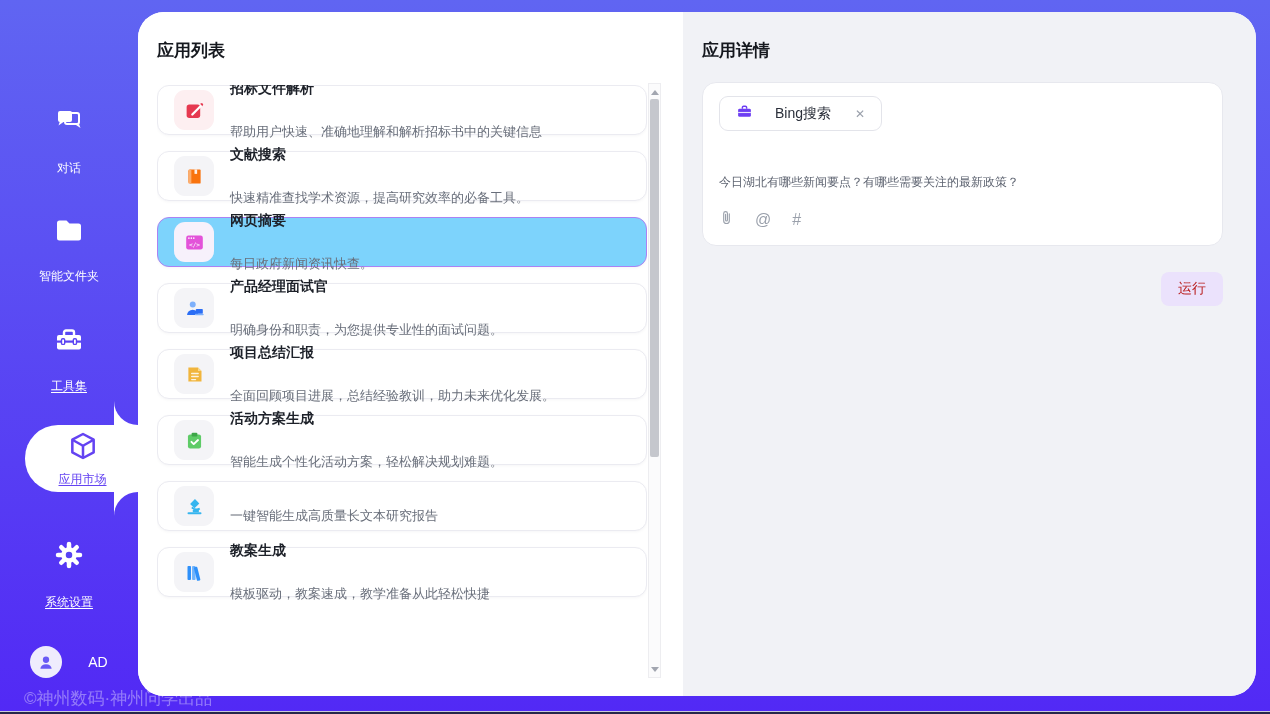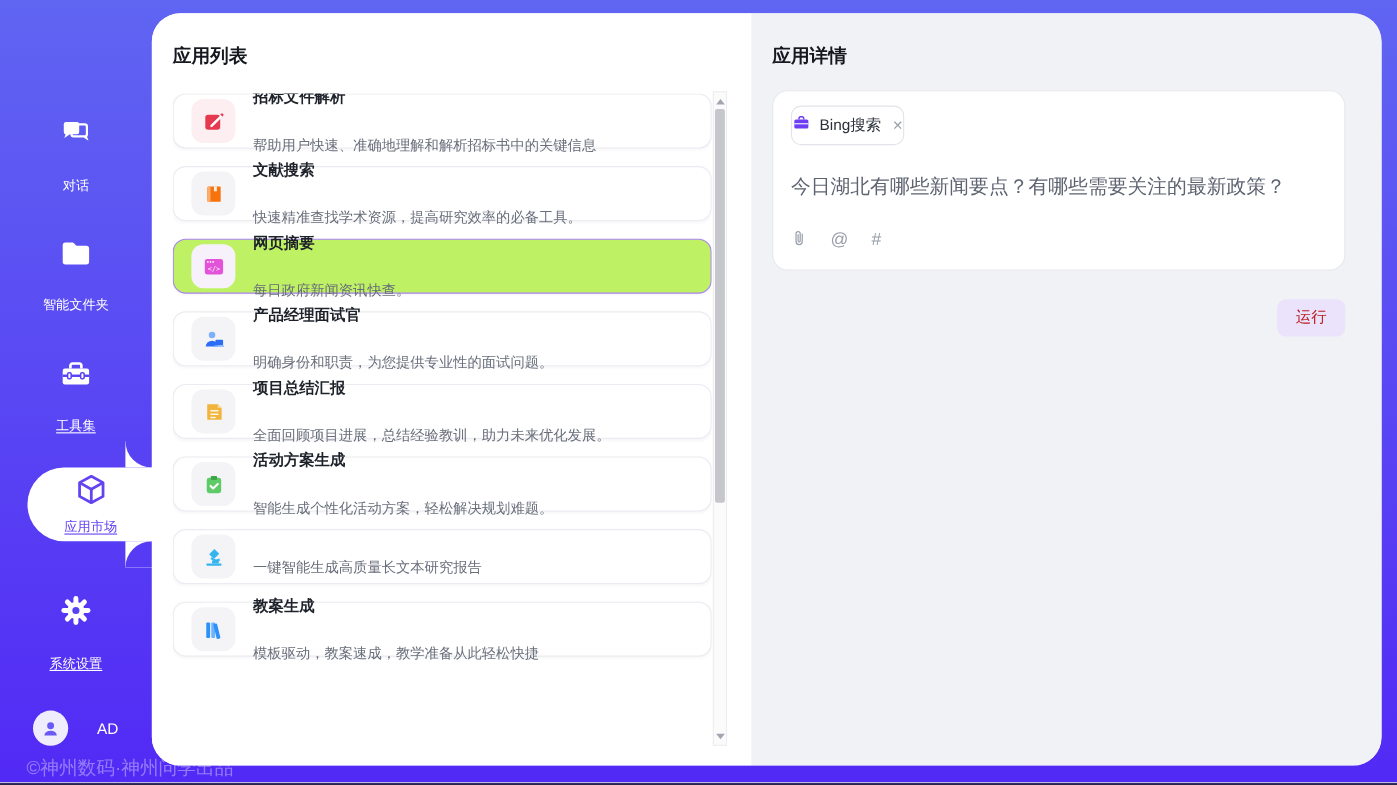--- a/index.html
+++ b/index.html
@@ -34,46 +34,46 @@
   
   .content { position:absolute; left:138px; top:12px; width:1118px; height:684px;
     background:#fff; border-radius:26px; overflow:hidden; }
   .panel-title { font-size:17px; font-weight:700; color:#15181e; }
   .left-panel { position:absolute; left:0; top:0; width:545px; height:100%; background:#fff; }
   .left-panel .panel-title { position:absolute; left:19px; top:27px; }
   .app-list { position:absolute; left:19px; top:73px; width:490px; bottom:12px; overflow:hidden; }
   .app-card { height:50px; margin-bottom:16px; background:#fff; border:1px solid #ebebf1;
     border-radius:12px; display:flex; align-items:center; padding:0 16px; gap:16px;
     box-shadow:0 1px 3px rgba(20,20,40,0.04); cursor:pointer; }
-  .app-card.selected { background:#bef264; border:1px solid #ab82f3; }
+  .app-card.selected { background:#7dd3fc; border:1px solid #ab82f3; }
   .tile { width:40px; height:40px; border-radius:11px; background:#f4f4f7;
     display:flex; align-items:center; justify-content:center; flex:0 0 auto; }
   .tile.red { background:#fdeff1; }
   .card-texts { display:flex; flex-direction:column; gap:6px; min-width:0; }
   .card-title { font-size:14px; font-weight:700; color:#1d2129; }
   .card-desc { font-size:13px; color:#686e7a; white-space:nowrap;margin-top:19px; }
   
   .scrollbar { position:absolute; left:510px; top:71px; width:13px; bottom:18px;
     background:#fbfbfc; border:1px solid #ededf0; }
   .sb-btn { position:absolute; left:0; width:11px; height:14px; display:flex; align-items:center; justify-content:center; cursor:pointer; }
   .sb-up { top:1px; } .sb-down { bottom:1px; }
   .tri-up { width:0; height:0; border-left:4px solid transparent; border-right:4px solid transparent; border-bottom:5px solid #a2a6b0; }
   .tri-down { width:0; height:0; border-left:4px solid transparent; border-right:4px solid transparent; border-top:5px solid #a2a6b0; }
   .sb-thumb { position:absolute; left:1px; top:15px; width:9px; height:358px; background:#c5c7cd; border-radius:2px; cursor:pointer; }
   
   .right-panel { position:absolute; left:545px; top:0; right:0; bottom:0; background:#f1f2f6; border-radius:0 26px 26px 0; }
   .right-panel .panel-title { position:absolute; left:19px; top:27px; }
   .detail-card { position:absolute; left:19px; right:33px; top:70px; height:164px;
     background:#fff; border:1px solid #e7e8ee; border-radius:14px; padding:13px 16px;
     display:flex; flex-direction:column; }
-  .chip { display:inline-flex; align-items:center; gap:8px; border:1px solid #e3e4ea;
-    border-radius:9px; padding:6px 0; background:#fff; align-self:flex-start; cursor:pointer; }
+  .chip { display:inline-flex; align-items:center; gap:22px; border:1px solid #e3e4ea;
+    border-radius:9px; padding:6px 16px; background:#fff; align-self:flex-start; cursor:pointer; }
   .chip-label { font-size:14px; color:#2a2f3a; }
   .chip-close { font-size:12px; color:#9aa0ab; margin-left:2px; cursor:pointer; }
-  .query-text { margin-top:25px; font-size:18px; color:#5d6370; }
+  .query-text { margin-top:43px; font-size:12px; color:#5d6370; }
   .composer-icons { margin-top:auto; display:flex; align-items:center; gap:21px; color:#9aa0ab; padding-bottom:2px; }
   .glyph-icon { font-size:16px; color:#9aa0ab; cursor:pointer; line-height:1; }
   .run-btn { position:absolute; right:33px; top:260px; background:#ebe2fc; color:#b91c1c;
     border:none; border-radius:8px; padding:8px 17px; font-size:14px; cursor:pointer;
     font-family:inherit; }
   
   .win-edge-light { position:absolute; left:0; bottom:2px; width:100%; height:1px; background:#c9cad8; }
   .win-edge-dark { position:absolute; left:0; bottom:0; width:100%; height:2px; background:#26264a; }
 </style>
 </head>

